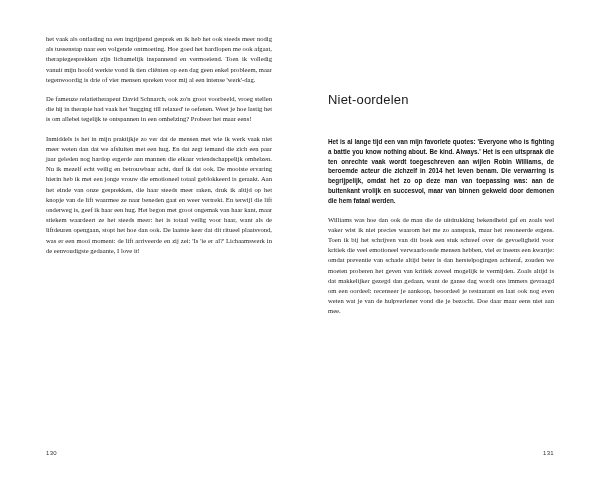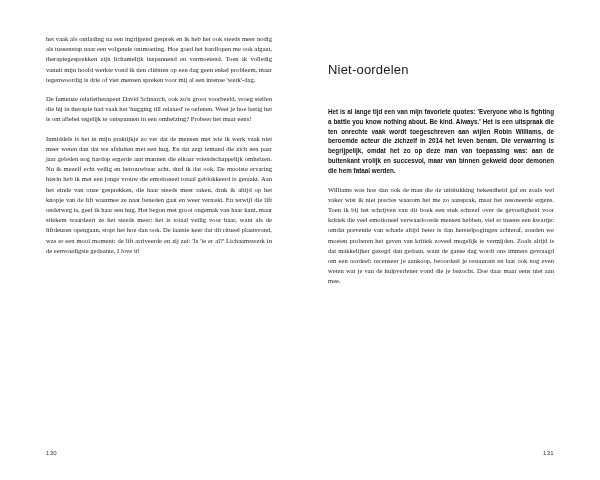--- a/index.html
+++ b/index.html
@@ -24,21 +24,21 @@
     width: 300px;
     height: 480px;
     box-sizing: border-box;
     position: relative;
     background: #ffffff;
   }
   .page-left {
     padding: 34px 28px 0 46px;
   }
   .page-right {
-    padding: 22px 46px 0 28px;
+    padding: 52px 46px 0 28px;
   }
   .body-col {
     font-size: 6.6px;
     line-height: 10.2px;
     text-align: justify;
     color: #222222;
   }
   .body-col p {
     margin: 0 0 9px 0;
     text-indent: 0;

